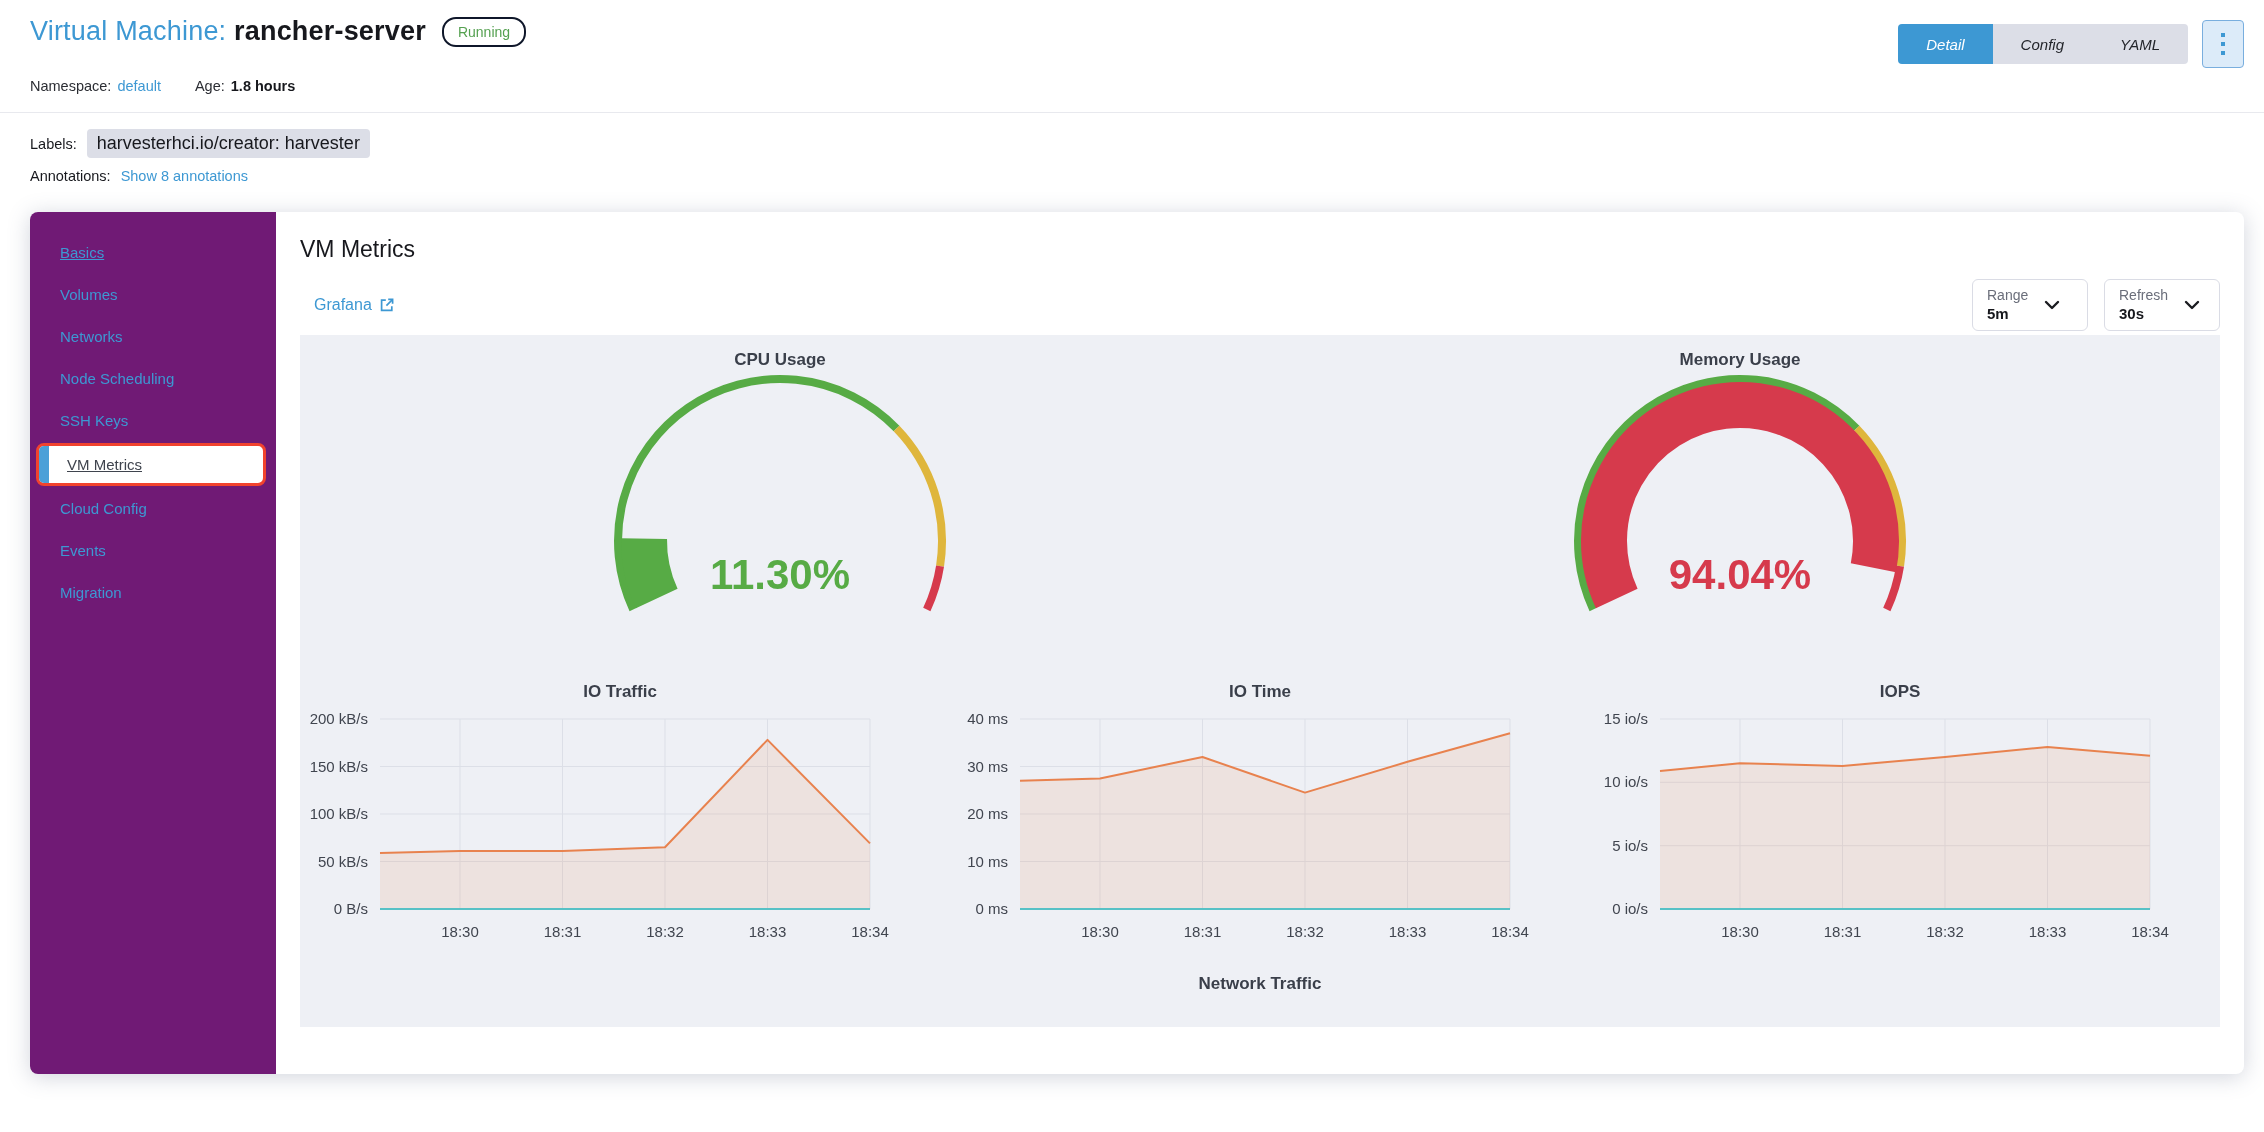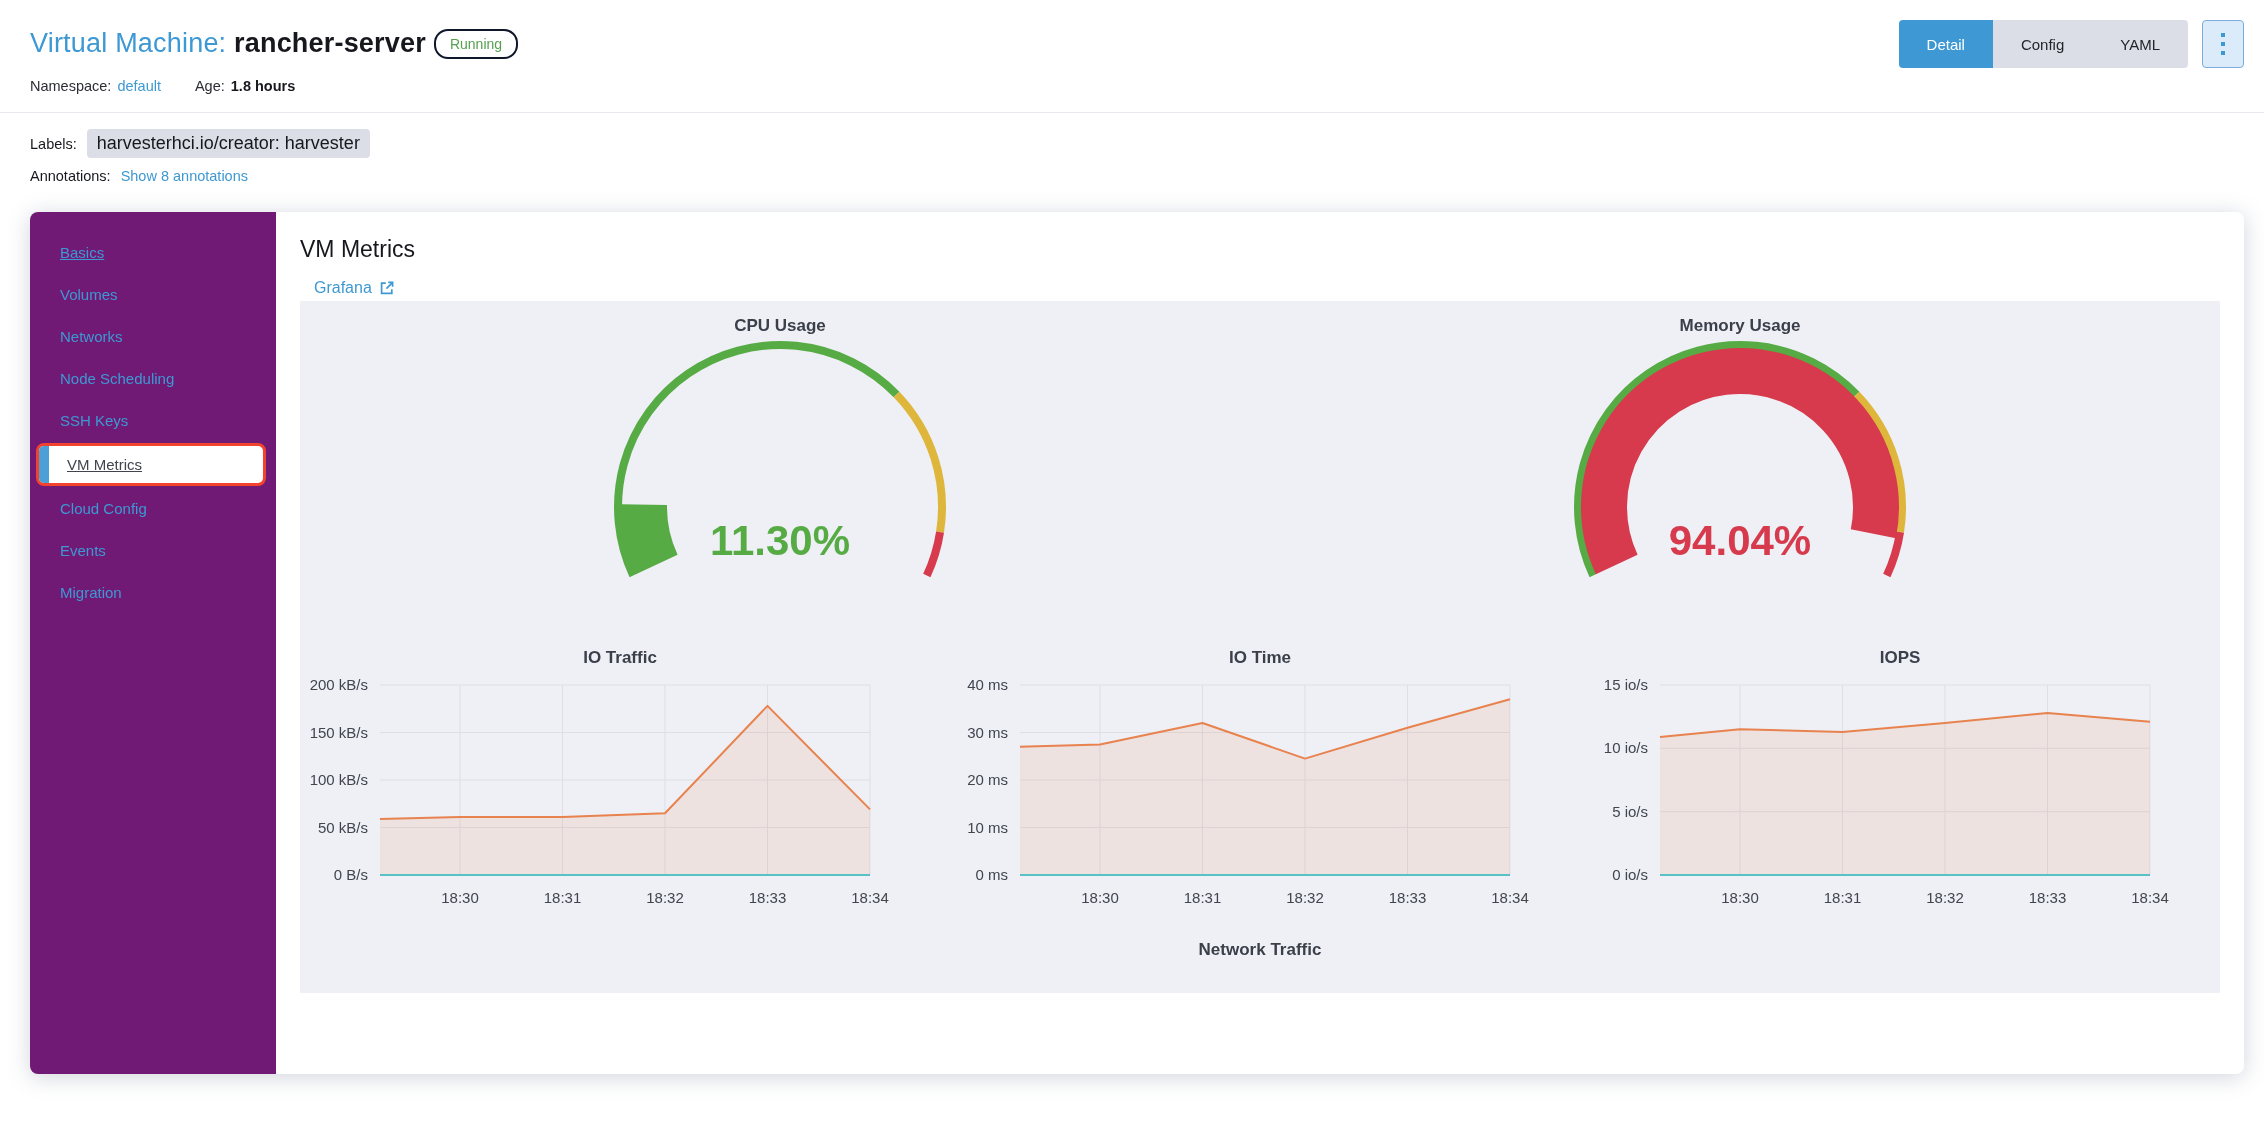--- a/index.html
+++ b/index.html
@@ -5,33 +5,33 @@
   * { box-sizing: border-box; }
   html,body { margin:0; padding:0; }
   body {
     width:2264px; height:1132px; overflow:hidden;
     background:#ffffff; color:#1b1c21;
     font-family:"Liberation Sans", sans-serif;
   }
   
   .page-header { padding:16px 20px 0 30px; }
   .header-top { display:flex; justify-content:space-between; align-items:flex-start; }
-  .title-wrap { display:flex; align-items:center; gap:8px;margin-top:12px; }
+  .title-wrap { display:flex; align-items:center; gap:16px; }
   h1 { margin:0; font-size:27px; font-weight:500; letter-spacing:.2px; }
   .t-blue { color:#3d98d3; }
   .t-dark { color:#17181d; font-weight:600; }
   .badge {
     border:2px solid #0f172a; color:#55a151; border-radius:14px;
     padding:4px 14px; font-size:14px; line-height:18px;
   }
   .header-actions { display:flex; gap:14px; align-items:center; margin-top:4px; }
   .tab-group { display:flex; border-radius:4px; overflow:hidden; }
   .tab {
-    border:0; padding:0 28px; height:48px; font-size:15px; cursor:pointer;
-    background:#dcdee7; color:#23252b; font-family:inherit;
+    border:0; padding:0 28px; height:40px; font-size:15px; cursor:pointer;
+    background:#dcdee7; color:#23252b; font-family:inherit;font-style:italic;
   }
   .tab.active { background:#3d98d3; color:#ffffff; }
   .kebab {
     width:42px; height:48px; border:1px solid #79aede; background:#dcebf9;
     border-radius:4px; display:flex; flex-direction:column; gap:5px;
     align-items:center; justify-content:center; cursor:pointer;
   }
   .kebab i { width:4px; height:4px; background:#3d98d3; display:block; }
   .header-sub { margin-top:10px; font-size:14.5px; display:flex; align-items:center; color:#2b2d33; }
   .header-sub a { color:#3d98d3; text-decoration:none; margin-left:6px; cursor:pointer; }
@@ -152,20 +152,40 @@
 
     <div class="toolbar">
       <a class="grafana">
         <span>Grafana</span>
         <svg width="16" height="16" viewBox="0 0 16 16" fill="none" stroke="#3d98d3" stroke-width="1.7">
           <path d="M12.8 9.2 V13.4 H2.6 V3.2 H6.8"></path>
           <path d="M9.2 2.4 H13.6 V6.8"></path>
           <path d="M13.2 2.8 L7.4 8.6"></path>
         </svg>
       </a>
+      <div class="selects">
+        <div class="select">
+          <span>
+            <div class="sel-label">Range</div>
+            <div class="sel-value">5m</div>
+          </span>
+          <svg width="16" height="10" viewBox="0 0 16 10" fill="none" stroke="#1b1c21" stroke-width="2.4" stroke-linecap="round" stroke-linejoin="round">
+              <path d="M2 2 L8 8 L14 2"></path>
+            </svg>
+        </div>
+        <div class="select">
+          <span>
+            <div class="sel-label">Refresh</div>
+            <div class="sel-value">30s</div>
+          </span>
+          <svg width="16" height="10" viewBox="0 0 16 10" fill="none" stroke="#1b1c21" stroke-width="2.4" stroke-linecap="round" stroke-linejoin="round">
+              <path d="M2 2 L8 8 L14 2"></path>
+            </svg>
+        </div>
+      </div>
     </div>
 
     <div class="panel">
       <div class="gauge-row">
         <div class="chart-box">
             <div class="chart-title">CPU Usage</div>
             <svg viewBox="0 0 460 300" width="460" height="300">
               <path d="M 83.18 238.46 A 162 162 0 0 1 346.53 57.47" stroke="#57ab45" stroke-width="8" fill="none"></path>
               <path d="M 346.53 57.47 A 162 162 0 0 1 390.05 195.06" stroke="#dfb63c" stroke-width="8" fill="none"></path>
               <path d="M 390.05 195.06 A 162 162 0 0 1 376.82 238.46" stroke="#d63a4c" stroke-width="8" fill="none"></path>

